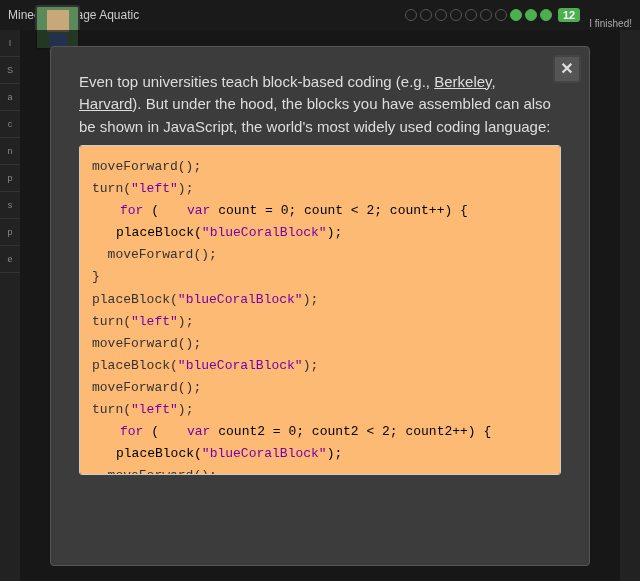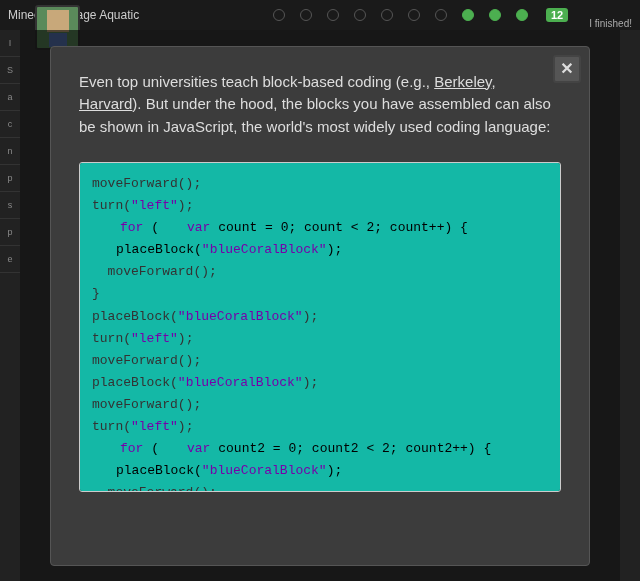--- a/index.html
+++ b/index.html
@@ -36,21 +36,21 @@
     }
 
     .top-bar-title {
       color: #ccc;
       font-size: 12px;
     }
 
     .progress-dots {
       display: flex;
       align-items: center;
-      gap: 15px;
+      gap: 3px;
       margin-left: auto;
     }
 
     .dot {
       width: 12px;
       height: 12px;
       border-radius: 50%;
       border: 1px solid #555;
     }
 
@@ -169,31 +169,31 @@
       justify-content: center;
       color: #ddd;
       font-size: 16px;
       font-weight: bold;
     }
 
     .modal-text {
       color: #ddd;
       font-size: 15px;
       line-height: 1.5;
-      margin-bottom: 24px;
+      margin-bottom: 7px;
     }
 
     .modal-text a {
       color: #ddd;
       text-decoration: underline;
     }
 
     
     .code-block {
-      background: #14b8a6;
+      background: #fdba74;
       border: 1px solid #ccc;
       border-radius: 3px;
       padding: 10px 12px;
       height: 330px;
       overflow-y: scroll;
       position: relative;
     }
 
     .code-block::-webkit-scrollbar {
       width: 10px;

